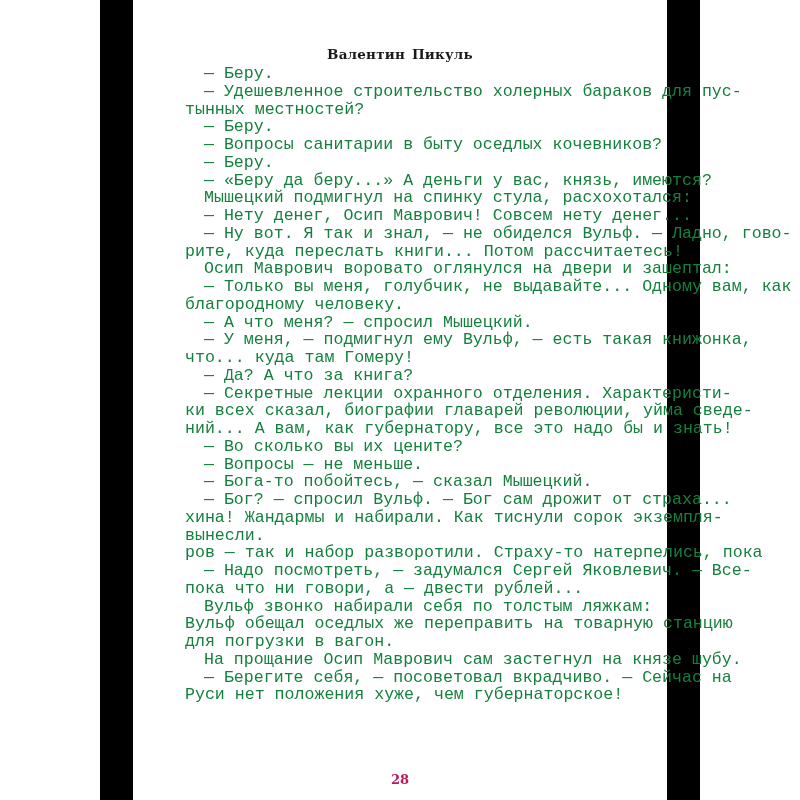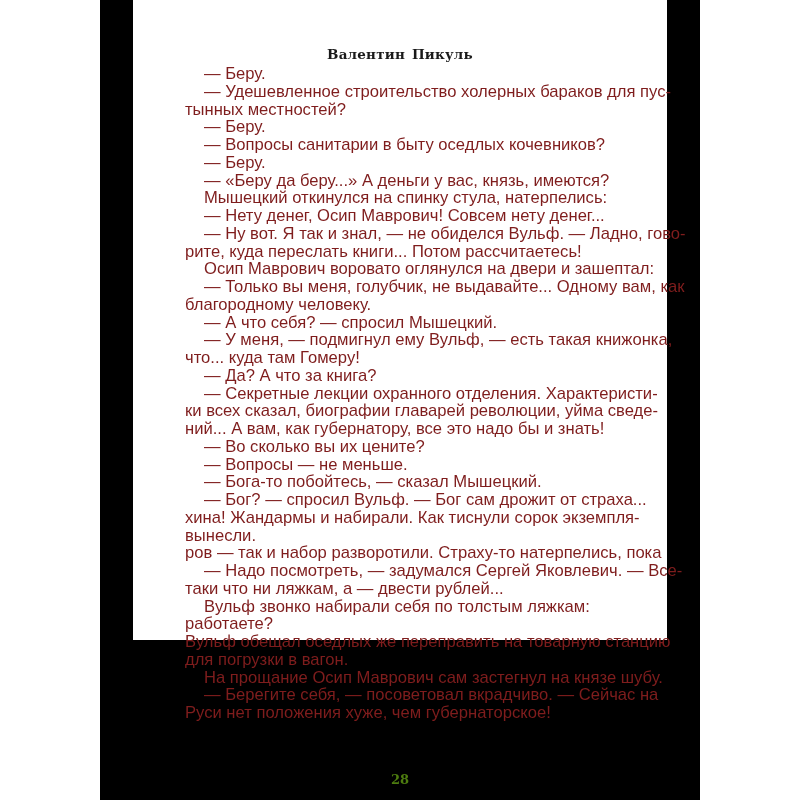--- a/index.html
+++ b/index.html
@@ -3,78 +3,77 @@
   <meta charset="utf-8">
   <style>
     html, body { margin: 0; padding: 0; }
     body {
       width: 800px; height: 800px; background: #ffffff; position: relative; overflow: hidden;
     }
     .frame {
       position: absolute; left: 100px; top: 0; width: 600px; height: 800px; background: #000000;
     }
     .page {
-      position: absolute; left: 133px; top: 0; width: 534px; height: 640px; background: #ffffff;
+      position: absolute; left: 133px; top: 0; width: 534px; height: 800px; background: #ffffff;
     }
     .running-head {
       position: absolute; left: 0; right: 0; top: 46px; text-align: center;
       font-family: "DejaVu Serif", serif; font-weight: bold; font-size: 13.5px; color: #1a1a1a;
       letter-spacing: 0.2px; word-spacing: 2px;
     }
     .text {
       position: absolute; left: 52px; top: 65px; width: 436px;
-      font-family: Liberation Sans, sans-serif; font-size: 16.6px; line-height: 17.75px; color: #7f1d1d;
+      font-family: Liberation Mono, monospace; font-size: 16.6px; line-height: 17.75px; color: #15803d;
     }
     .line { white-space: nowrap; display: block; height: 17.75px; }
     .line.j { text-align: justify; text-align-last: justify; }
     .line.i { padding-left: 19px; }
     .folio {
       position: absolute; left: 0; right: 0; top: 772px; text-align: center;
-      font-family: "DejaVu Serif", serif; font-weight: bold; font-size: 13px; color: #4d7c0f;
+      font-family: "DejaVu Serif", serif; font-weight: bold; font-size: 13px; color: #be185d;
     }
   </style>
 </head>
 <body>
 
 <div class="frame"></div>
 <div class="page">
   <div class="running-head">Валентин Пикуль</div>
   <div class="text" id="body-text">
       <span class="line i">— Беру.</span>
       <span class="line i j">— Удешевленное строительство холерных бараков для пус-</span>
       <span class="line">тынных местностей?</span>
       <span class="line i">— Беру.</span>
       <span class="line i">— Вопросы санитарии в быту оседлых кочевников?</span>
       <span class="line i">— Беру.</span>
       <span class="line i">— «Беру да беру...» А деньги у вас, князь, имеются?</span>
-      <span class="line i">Мышецкий откинулся на спинку стула, натерпелись:</span>
+      <span class="line i">Мышецкий подмигнул на спинку стула, расхохотался:</span>
       <span class="line i">— Нету денег, Осип Маврович! Совсем нету денег...</span>
       <span class="line i j">— Ну вот. Я так и знал, — не обиделся Вульф. — Ладно, гово-</span>
       <span class="line">рите, куда переслать книги... Потом рассчитаетесь!</span>
       <span class="line i">Осип Маврович воровато оглянулся на двери и зашептал:</span>
       <span class="line i j">— Только вы меня, голубчик, не выдавайте... Одному вам, как</span>
       <span class="line">благородному человеку.</span>
-      <span class="line i">— А что себя? — спросил Мышецкий.</span>
+      <span class="line i">— А что меня? — спросил Мышецкий.</span>
       <span class="line i j">— У меня, — подмигнул ему Вульф, — есть такая книжонка,</span>
       <span class="line">что... куда там Гомеру!</span>
       <span class="line i">— Да? А что за книга?</span>
       <span class="line i j">— Секретные лекции охранного отделения. Характеристи-</span>
       <span class="line j">ки всех сказал, биографии главарей революции, уйма сведе-</span>
       <span class="line">ний... А вам, как губернатору, все это надо бы и знать!</span>
       <span class="line i">— Во сколько вы их цените?</span>
       <span class="line i">— Вопросы — не меньше.</span>
       <span class="line i">— Бога-то побойтесь, — сказал Мышецкий.</span>
       <span class="line i j">— Бог? — спросил Вульф. — Бог сам дрожит от страха...</span>
       <span class="line j">хина! Жандармы и набирали. Как тиснули сорок экземпля-</span>
       <span class="line">вынесли.</span>
       <span class="line j">ров — так и набор разворотили. Страху-то натерпелись, пока</span>
       <span class="line i j">— Надо посмотреть, — задумался Сергей Яковлевич. — Все-</span>
-      <span class="line">таки что ни ляжкам, а — двести рублей...</span>
+      <span class="line">пока что ни говори, а — двести рублей...</span>
       <span class="line i">Вульф звонко набирали себя по толстым ляжкам:</span>
-      <span class="line">работаете?</span>
       <span class="line j">Вульф обещал оседлых же переправить на товарную станцию</span>
       <span class="line">для погрузки в вагон.</span>
       <span class="line i">На прощание Осип Маврович сам застегнул на князе шубу.</span>
       <span class="line i j">— Берегите себя, — посоветовал вкрадчиво. — Сейчас на</span>
       <span class="line">Руси нет положения хуже, чем губернаторское!</span>
     </div>
   <div class="folio">28</div>
 </div>
 
 </body></html>

